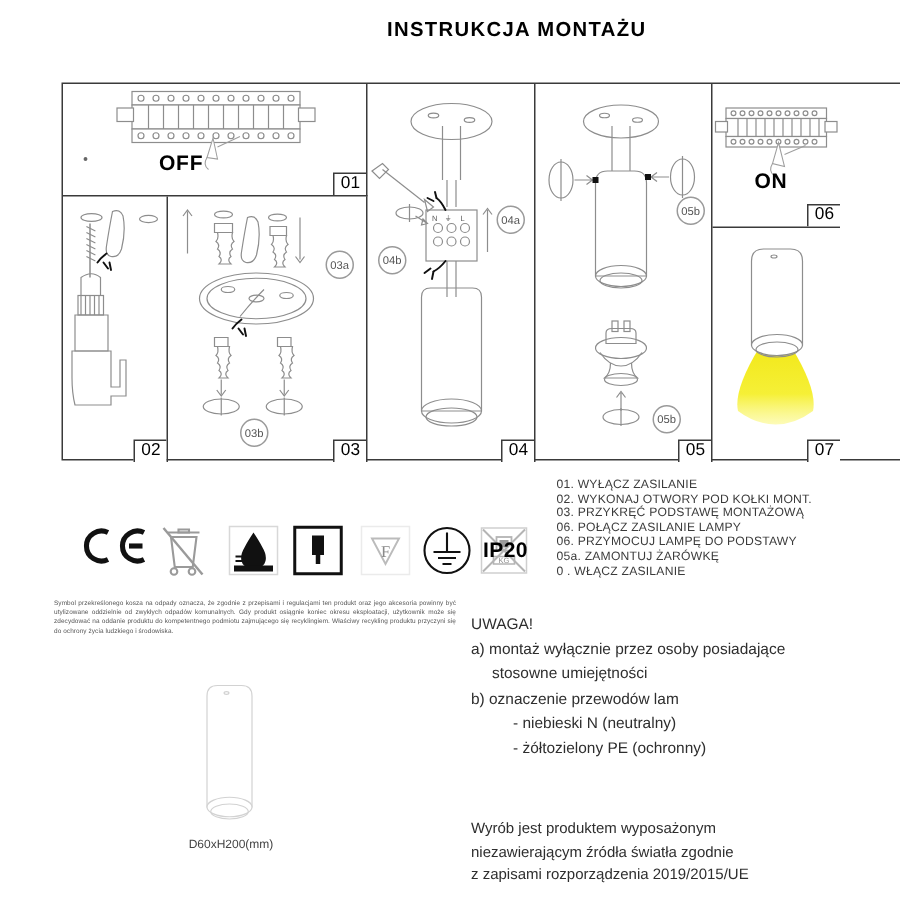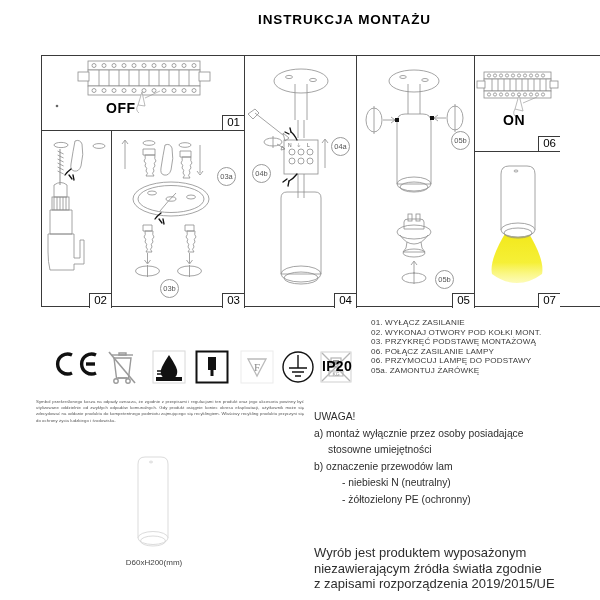--- a/index.html
+++ b/index.html
@@ -105,21 +105,21 @@
 
   
   .uwaga{
     position:absolute;left:314px;top:409px;width:280px;
     font-size:10.3px;line-height:16.5px;color:#2e2e2e;
   }
   .uwaga .ind1{padding-left:14px;}
   .uwaga .ind2{padding-left:28px;}
   .note{
     position:absolute;left:314px;top:545px;width:286px;
-    font-size:13px;line-height:15.5px;color:#2e2e2e;
+    font-size:10px;line-height:15.5px;color:#2e2e2e;
   }
 </style>
 </head>
 <body>
 
 <div class="page">
 
   <div class="title">
     <span>INSTRUKCJA MONTAŻU</span>
   </div>
@@ -401,20 +401,21 @@
     </div>
   </div>
 
   <div class="steps">
     <div>01. WYŁĄCZ ZASILANIE</div>
     <div>02. WYKONAJ OTWORY POD KOŁKI MONT.</div>
     <div>03. PRZYKRĘĆ PODSTAWĘ MONTAŻOWĄ</div>
     <div>06. POŁĄCZ ZASILANIE LAMPY</div>
     <div>06. PRZYMOCUJ LAMPĘ DO PODSTAWY</div>
     <div>05a. ZAMONTUJ ŻARÓWKĘ</div>
+    <div>0 . WŁĄCZ ZASILANIE</div>
   </div>
 
   <div class="symrow">
 
     <div class="sym ce">
       <svg width="46" height="24" viewBox="0 0 46 24">
         <path d="M20 3 A10 10 0 1 0 20 21" fill="none" stroke="#111" stroke-width="3.4"></path>
         <path d="M44 3 A10 10 0 1 0 44 21" fill="none" stroke="#111" stroke-width="3.4"></path>
         <path d="M34 12 h9" fill="none" stroke="#111" stroke-width="3.4"></path>
       </svg>

